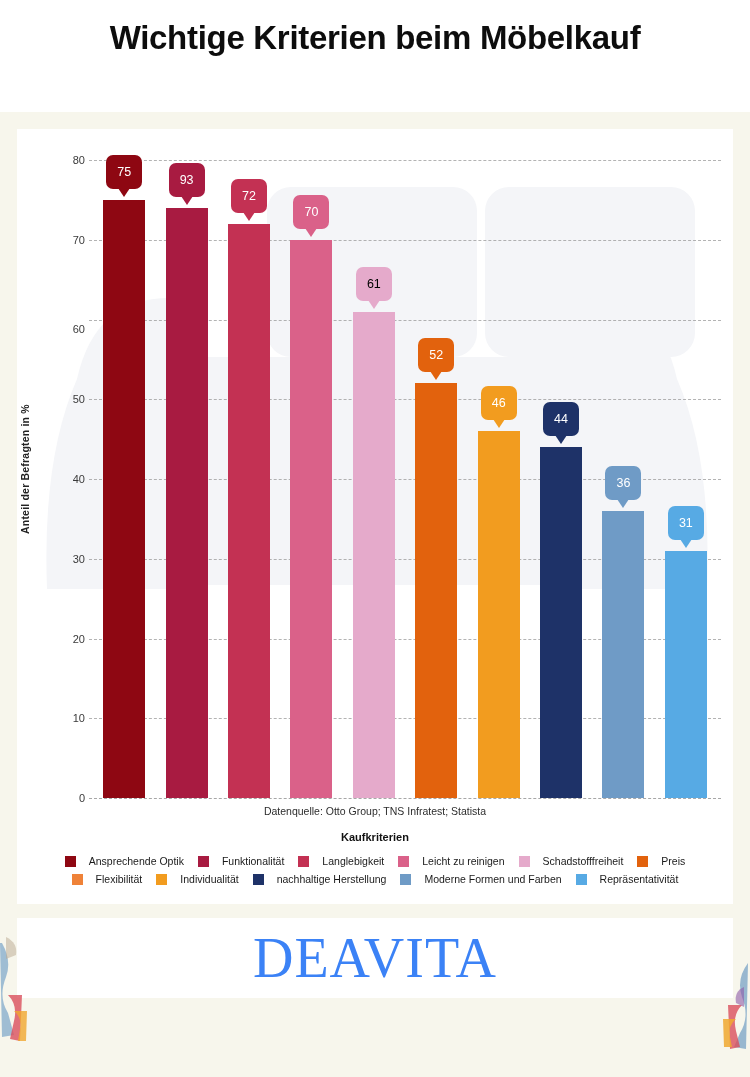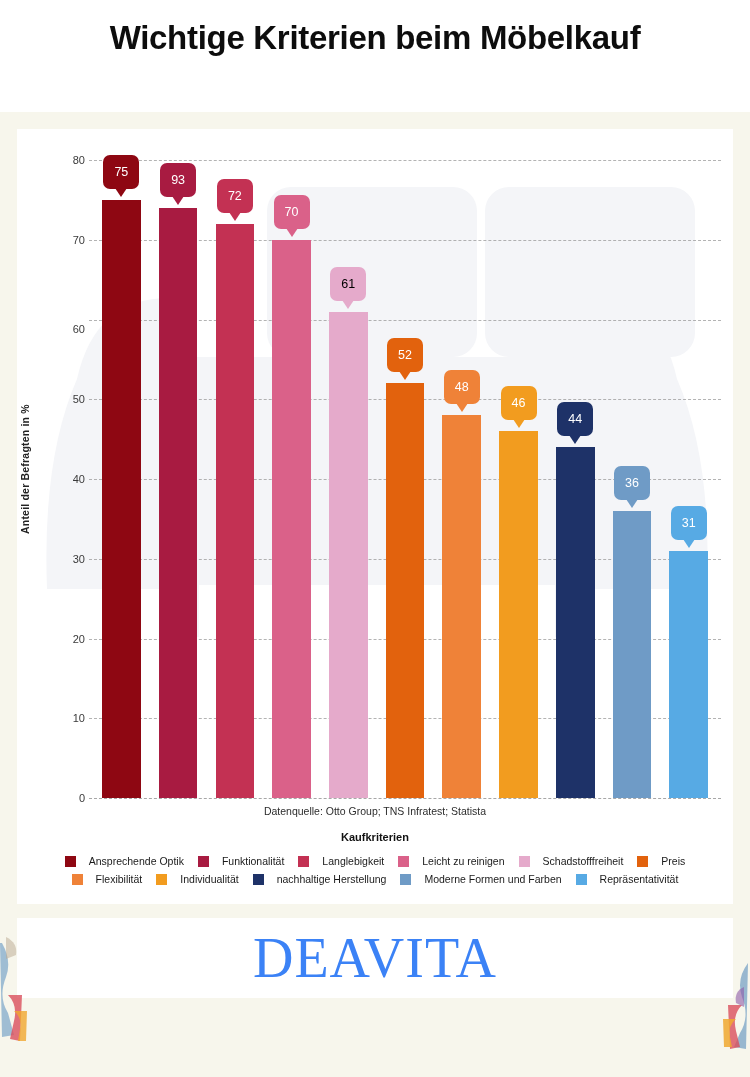--- a/index.html
+++ b/index.html
@@ -318,26 +318,20 @@
               <span style="color: #000000;">61</span>
             </div>
             <div class="bar" style="height: 486.475px; background: rgb(229, 170, 203);"></div>
           </div>
           <div class="bar-slot" title="Preis: 52">
             <div class="callout" style="background: rgb(226, 98, 13); color: rgb(226, 98, 13); bottom: 425.7px;">
               <span style="color: rgb(255, 255, 255);">52</span>
             </div>
             <div class="bar" style="height: 414.7px; background: rgb(226, 98, 13);"></div>
           </div>
-          <div class="bar-slot" title="Flexibilität: 48">
-            <div class="callout" style="background: rgb(239, 130, 56); color: rgb(239, 130, 56); bottom: 393.8px;">
-              <span style="color: rgb(255, 255, 255);">48</span>
-            </div>
-            <div class="bar" style="height: 382.8px; background: rgb(239, 130, 56);"></div>
-          </div>
           <div class="bar-slot" title="Individualität: 46">
             <div class="callout" style="background: rgb(242, 156, 31); color: rgb(242, 156, 31); bottom: 377.85px;">
               <span style="color: rgb(255, 255, 255);">46</span>
             </div>
             <div class="bar" style="height: 366.85px; background: rgb(242, 156, 31);"></div>
           </div>
           <div class="bar-slot" title="nachhaltige Herstellung: 44">
             <div class="callout" style="background: rgb(30, 50, 104); color: rgb(30, 50, 104); bottom: 361.9px;">
               <span style="color: rgb(255, 255, 255);">44</span>
             </div>

